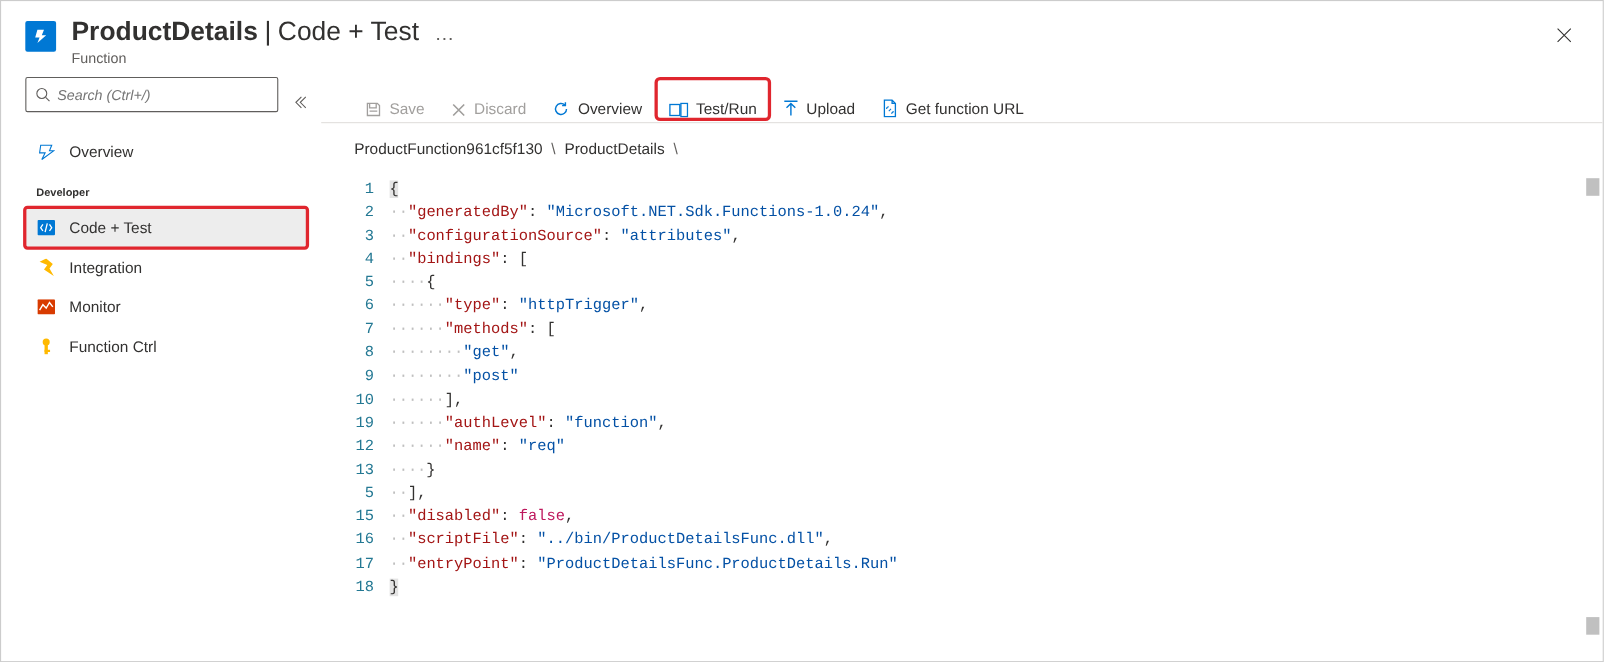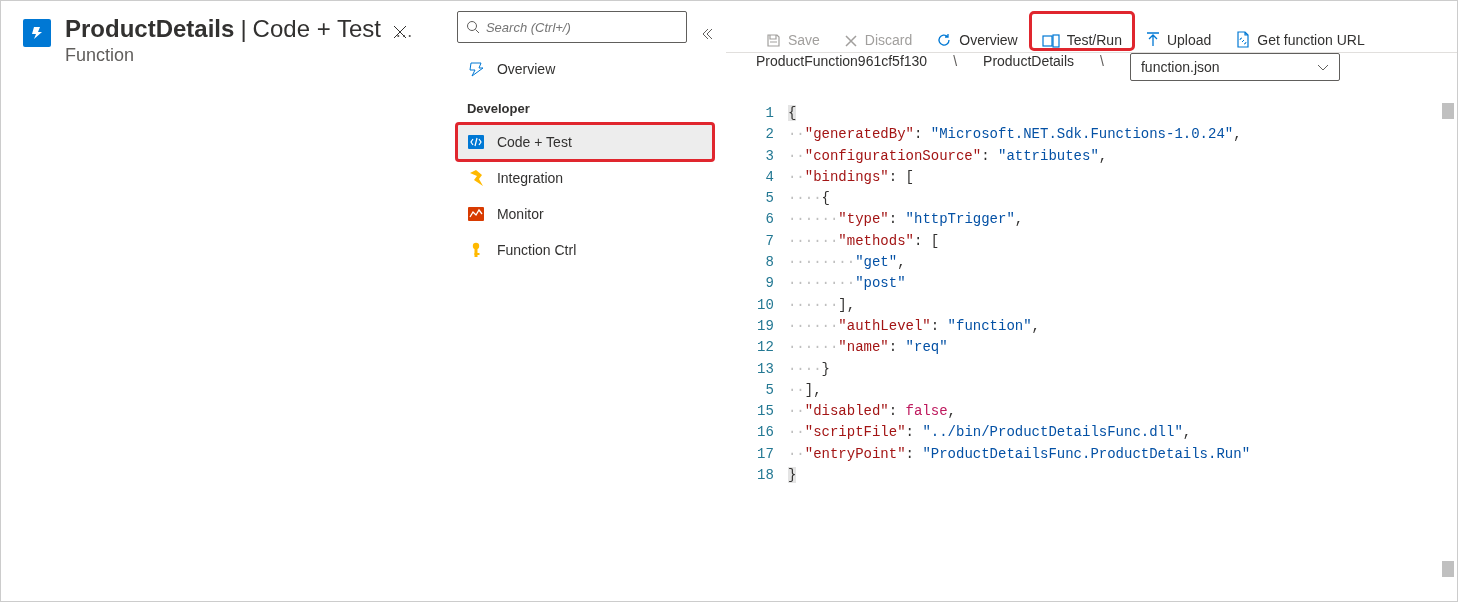--- a/index.html
+++ b/index.html
@@ -6,21 +6,21 @@
   body {
     font-family: "Segoe UI", -apple-system, BlinkMacSystemFont, sans-serif;
     font-size: 13px;
     color: #323130;
     background: #ffffff;
     width: 1458px;
     height: 602px;
     overflow: hidden;
     border: 1px solid #cccccc;
   }
-  .container { display: flex; flex-direction: row; height: 100%; }
+  .container { display: flex; flex-direction: column; height: 100%; }
   
   .header {
     display: flex;
     align-items: flex-start;
     padding: 14px 22px 0 22px;
     position: relative;
   }
   .header .logo {
     width: 28px; height: 28px;
     background: #0078d4;
@@ -29,75 +29,75 @@
     margin-right: 14px;
     margin-top: 4px;
   }
   .header .logo svg { fill: #ffffff; }
   .header-title { display: flex; flex-direction: column; }
   .header-title-line { display: flex; align-items: baseline; font-size: 24px; }
   .header-title-line .bold { font-weight: 600; color: #323130; }
   .header-title-line .sep { color: #323130; margin: 0 6px; font-weight: 300; }
   .header-title-line .reg { font-weight: 400; color: #323130; }
   .header-title-line .dots { color: #605e5c; margin-left: 14px; font-size: 18px; }
-  .header-sub { font-size: 18px; color: #605e5c; margin-top: 2px; }
+  .header-sub { font-size: 13px; color: #605e5c; margin-top: 2px; }
   .header-close {
     position: absolute; right: 28px; top: 24px;
     cursor: pointer; color: #605e5c; font-size: 16px;
   }
   
   .body { display: flex; flex: 1; overflow: hidden; }
   
   .sidebar {
     width: 290px;
     padding: 10px 12px 0 22px;
     display: flex; flex-direction: column;
   }
-  .search-row { display: flex; align-items: flex-end; margin-bottom: 8px; }
+  .search-row { display: flex; align-items: flex-end; margin-bottom: 18px; }
   .search-box {
     flex: 1; height: 32px; border: 1px solid #605e5c; border-radius: 2px;
     display: flex; align-items: center; padding: 0 8px; color: #605e5c;
   }
   .search-box .sicon { margin-right: 6px; display:flex; }
   .search-box input {
     border: none; outline: none; flex: 1; font-size: 13px;
     font-style: italic; color: #605e5c; background: transparent;
   }
   .collapse-btn { margin-left: 14px; cursor: pointer; color: #605e5c; font-size: 13px; }
   .nav-item {
     display: flex; align-items: center; height: 36px;
     padding: 0 10px; cursor: pointer; font-size: 14px; color: #323130;
     border-radius: 2px;
   }
   .nav-item .nicon { width: 18px; margin-right: 12px; display:flex; align-items:center; justify-content:center; }
   .nav-item.selected { background: #ededed; }
   .nav-item.highlighted { outline: 3px solid #e0262e; outline-offset: -1px; }
-  .nav-section { font-size: 13px; font-weight: 600; margin: 14px 0 8px 0; padding: 0 10px; color: #323130; }
+  .nav-section { font-size: 10px; font-weight: 600; margin: 14px 0 8px 0; padding: 0 10px; color: #323130; }
   
   .main { flex: 1; display: flex; flex-direction: column; border-left: 1px solid #e1dfdd00; padding-top: 8px; }
   
   .toolbar {
     display: flex; align-items: center; height: 44px;
     border-bottom: 1px solid #e1dfdd;
     padding: 0 20px 0 30px; gap: 4px;
   }
   .tbtn {
     display: flex; align-items: flex-end; height: 34px;
     padding: 0 10px; cursor: pointer; font-size: 14px; color: #323130;
     border-radius: 2px; gap: 7px;
   }
   .tbtn .ticon { display:flex; align-items:center; }
   .tbtn.disabled { color: #a19f9d; cursor: default; }
   .tbtn.disabled .ticon svg { stroke: #a19f9d; fill: #a19f9d; }
   .tbtn.blue-icon .ticon svg { stroke: #0078d4; }
   .tbtn.highlighted { outline: 3px solid #e0262e; outline-offset: 0px; }
   
   .crumb-row {
-    display: flex; align-items: flex-start; height: 46px;
-    padding: 0 0 0 30px; gap: 26px; font-size: 14px; color: #323130;
+    display: flex; align-items: center; height: 46px;
+    padding: 0 0 0 30px; gap: 8px; font-size: 14px; color: #323130;
   }
   .crumb-sep { color: #605e5c; }
   .file-select {
     height: 28px; border: 1px solid #605e5c; border-radius: 2px;
     display: flex; align-items: center; padding: 0 10px; min-width: 210px;
     justify-content: space-between; cursor: pointer; font-size: 14px;
   }
   .file-select .chev { color: #605e5c; }
   
   .editor-wrap { flex: 1; display: flex; overflow: hidden; position: relative; padding-left: 10px; }
@@ -273,28 +273,20 @@
           </span>
           <span>Get function URL</span>
         </div>
       </div>
 
       <div class="crumb-row">
         <span>ProductFunction961cf5f130</span>
         <span class="crumb-sep">\</span>
         <span>ProductDetails</span>
         <span class="crumb-sep">\</span>
-        <div class="file-select">
-          <span>function.json</span>
-          <span class="chev">
-            <svg width="12" height="8" viewBox="0 0 12 8">
-                <path d="M1 1 L6 6 L11 1" stroke="#605e5c" fill="none" stroke-width="1"></path>
-              </svg>
-          </span>
-        </div>
       </div>
 
       <div class="editor-wrap">
         <div class="gutter" id="gutter">
             <div>1</div>
             <div>2</div>
             <div>3</div>
             <div>4</div>
             <div>5</div>
             <div>6</div>

